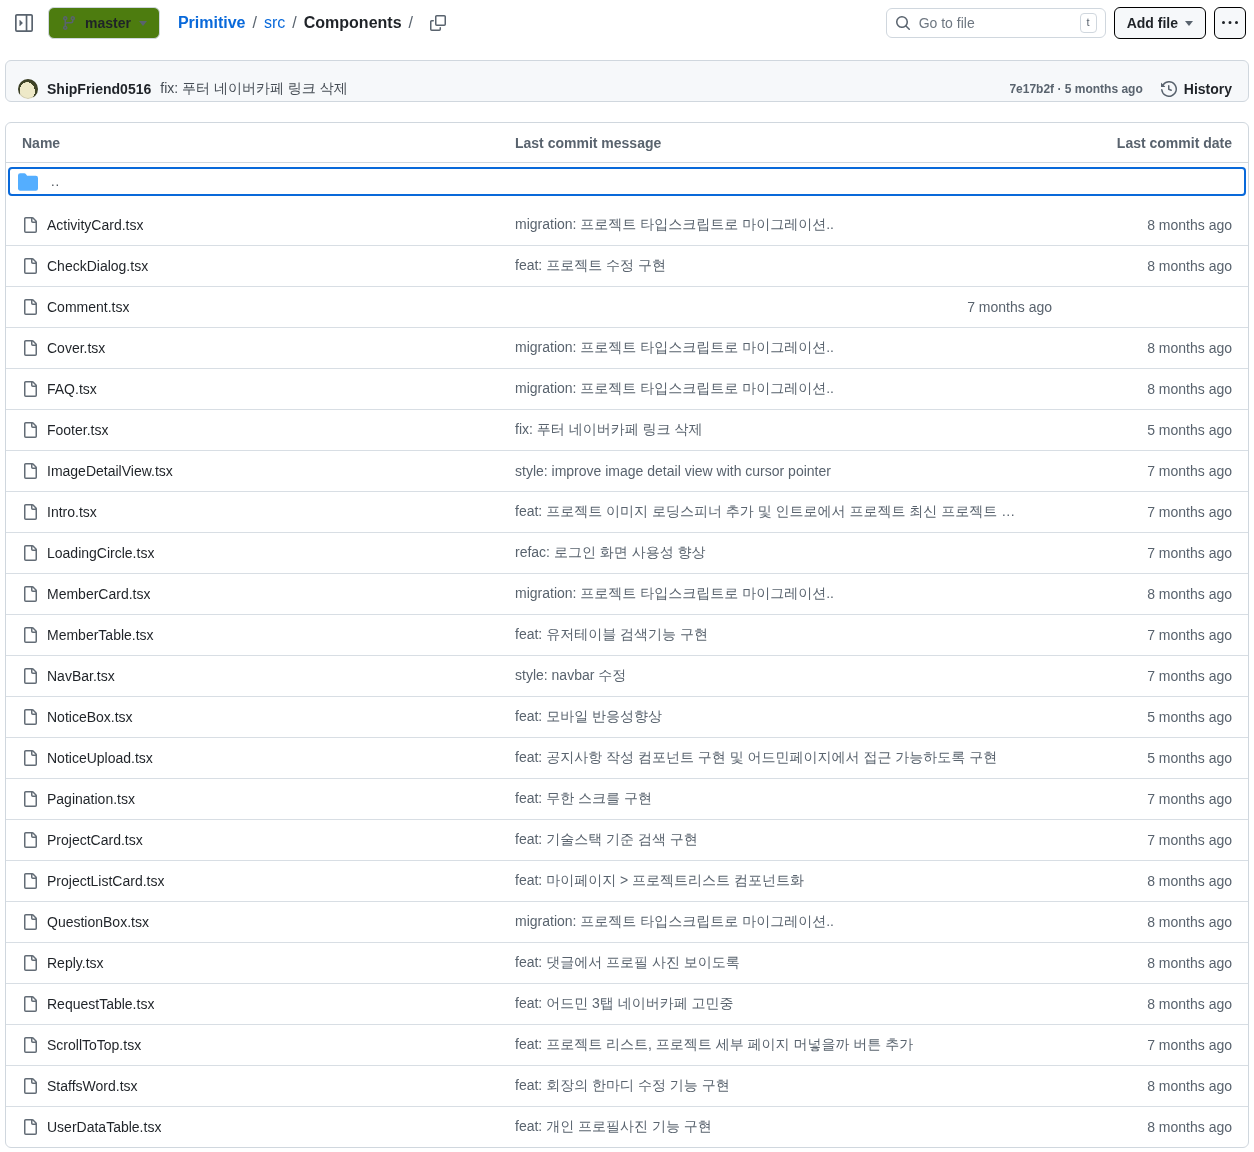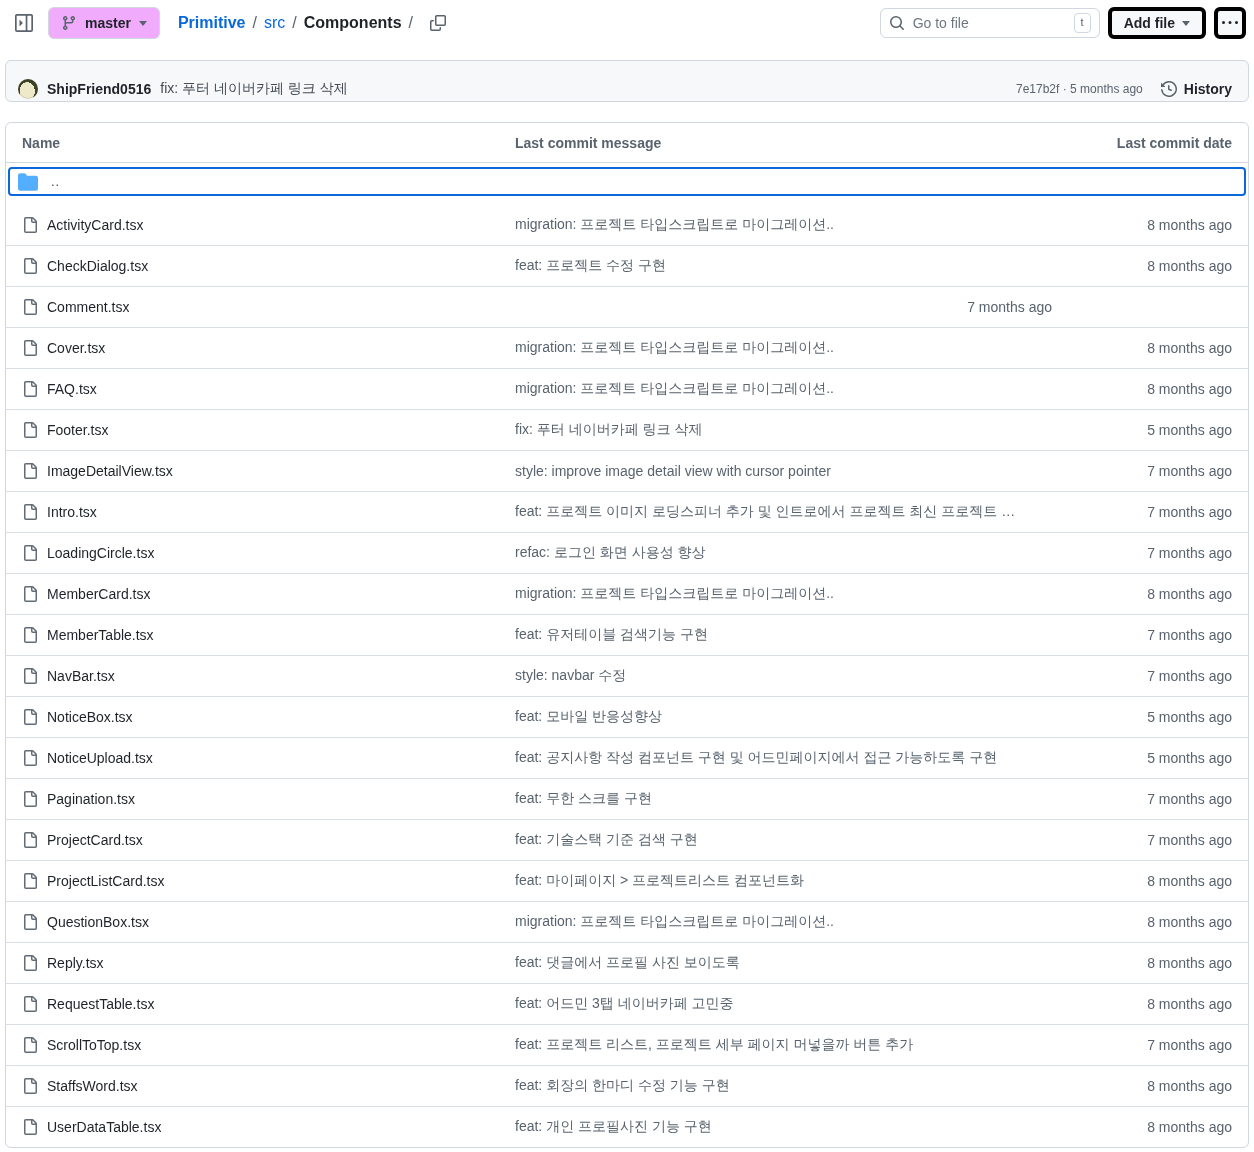--- a/index.html
+++ b/index.html
@@ -18,21 +18,21 @@
     padding: 6px 8px 0 8px; height: 40px;
   }
   .topbar-left { display: flex; align-items: center; gap: 8px; flex: 1; }
   .ghost-btn {
     width: 32px; height: 32px; border: none; background: transparent;
     display: flex; align-items: center; justify-content: center;
     border-radius: 6px; color: #59636e; cursor: pointer; padding: 0;
   }
   .branch-btn {
     height: 32px; padding: 0 12px; display: flex; align-items: center; gap: 8px;
-    background: #f0abfc; border: 1px solid #d0d7de; border-radius: 6px; cursor: pointer;
+    background: #4d7c0f; border: 1px solid #d0d7de; border-radius: 6px; cursor: pointer;
   }
   .branch-btn .label { font-weight: 600; font-size: 14px; color: #1f2328; }
   .caret {
     width: 0; height: 0; border-left: 4px solid transparent;
     border-right: 4px solid transparent; border-top: 5px solid #59636e;
   }
   .breadcrumb { display: flex; align-items: center; gap: 7px; font-size: 16px; margin-left: 10px; }
   .breadcrumb a { text-decoration: none; cursor: pointer; }
   .crumb-repo { color: #0969da; font-weight: 600; }
   .crumb-sep { color: #59636e; }
@@ -46,41 +46,41 @@
     background: #ffffff; display: flex; align-items: center; padding: 0 8px; gap: 8px;
     cursor: text;
   }
   .search-placeholder { color: #6e7781; font-size: 14px; flex: 1; }
   .key-hint {
     border: 1px solid #d0d7de; border-radius: 4px; color: #59636e;
     font-size: 11px; line-height: 1; padding: 3px 6px 4px 6px;
   }
   .btn {
     height: 32px; padding: 0 12px; display: flex; align-items: center; gap: 7px;
-    background: #f6f8fa; border: 4px solid #000000; border-radius: 6px; cursor: pointer;
+    background: #f6f8fa; border: 1px solid #000000; border-radius: 6px; cursor: pointer;
     font-family: inherit;
   }
   .btn .label { font-weight: 600; font-size: 14px; color: #1f2328; }
   .kebab-btn { width: 32px; padding: 0; justify-content: center; }
 
   
   .commit-bar {
     margin: 20px 5px 0 5px; height: 42px;
     border: 1px solid #d0d7de; border-radius: 6px; background: #f6f8fa;
     display: flex; align-items: center; padding: 16px 16px 0 12px; gap: 9px;
   }
   .avatar {
     width: 20px; height: 20px; border-radius: 50%; flex: none; cursor: pointer;
     background: radial-gradient(ellipse 38% 46% at 46% 62%, #eee9c8 0 99%, transparent 100%), #3f4426;
     box-shadow: inset 0 0 0 1px rgba(31,35,40,.15);
   }
   .commit-author { font-weight: 600; font-size: 14px; color: #1f2328; cursor: pointer; }
   .commit-msg-main { font-size: 14px; color: #454c54; cursor: pointer; }
   .commit-right { margin-left: auto; display: flex; align-items: center; gap: 18px; }
-  .sha-date { color: #59636e; font-size: 12px; }
+  .sha-date { color: #59636e; font-size: 12px; font-weight: bold; }
   .history-link { display: flex; align-items: center; gap: 7px; cursor: pointer; }
   .history-link .label { font-weight: 600; font-size: 14px; color: #1f2328; }
 
   
   .file-table {
     margin: 20px 5px 14px 5px;
     border: 1px solid #d0d7de; border-radius: 6px; overflow: hidden; background: #fff;
   }
   .tgrid { display: grid; grid-template-columns: 493px 1fr 180px; align-items: center; padding: 0 16px; }
   .thead {

